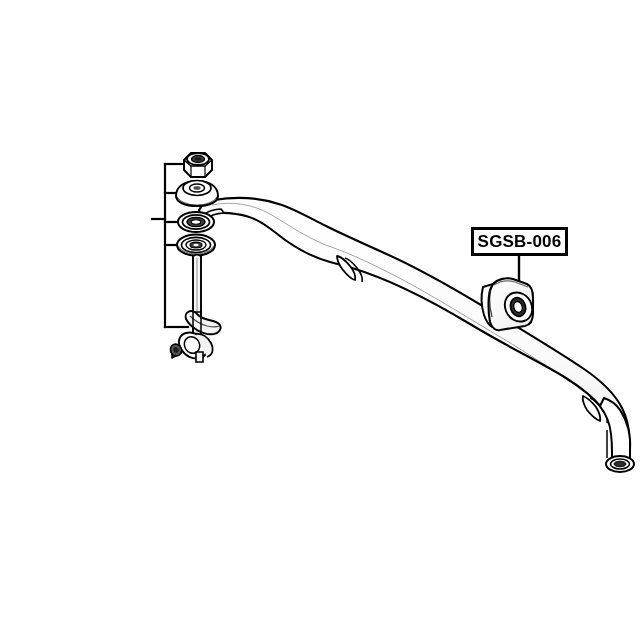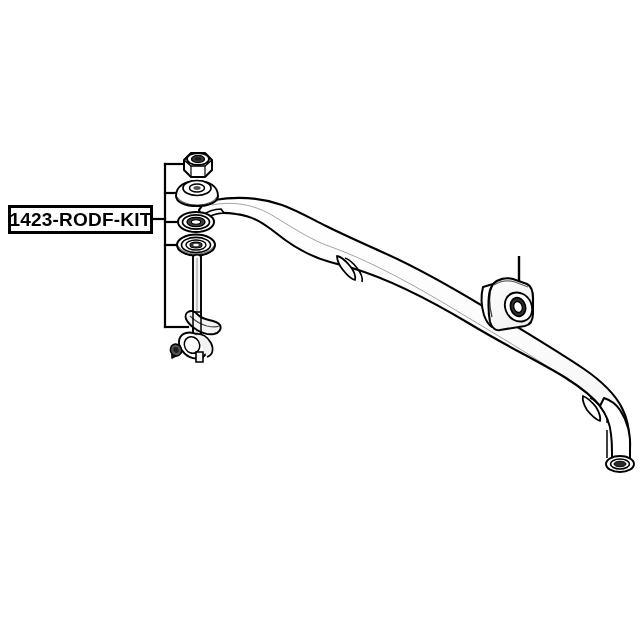--- a/index.html
+++ b/index.html
@@ -250,16 +250,16 @@
                C 503,303 506,295 513,293 Z" fill="#ffffff" stroke="#000000" stroke-width="1.9"></path>
 
       <ellipse cx="518" cy="307" rx="7.5" ry="9.5" transform="rotate(-16 518 307)" fill="#2e2e2e" stroke="#000000" stroke-width="1.7"></ellipse>
       <ellipse cx="518" cy="307" rx="4.2" ry="5.6" transform="rotate(-16 518 307)" fill="#ffffff" stroke="#000000" stroke-width="1.3"></ellipse>
 
       <path d="M 492,285 C 489,294 489,306 492,317" fill="none" stroke="#000000" stroke-width="1.3" opacity="0.75"></path>
     </g>
 
   </svg>
 
-  <div class="part-label" id="label-kit">1423-RODF-KIT</div>
-
+
+  <div class="part-label" id="label-bushing">SGSB-006</div>
 
 </div>
 
 </body></html>

